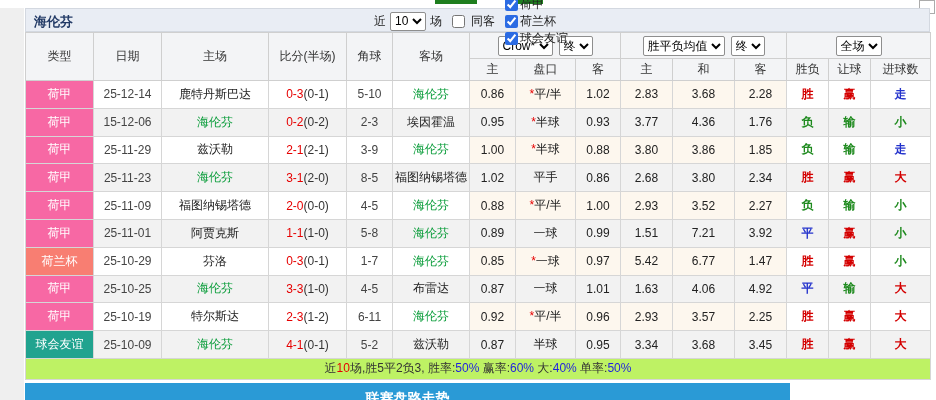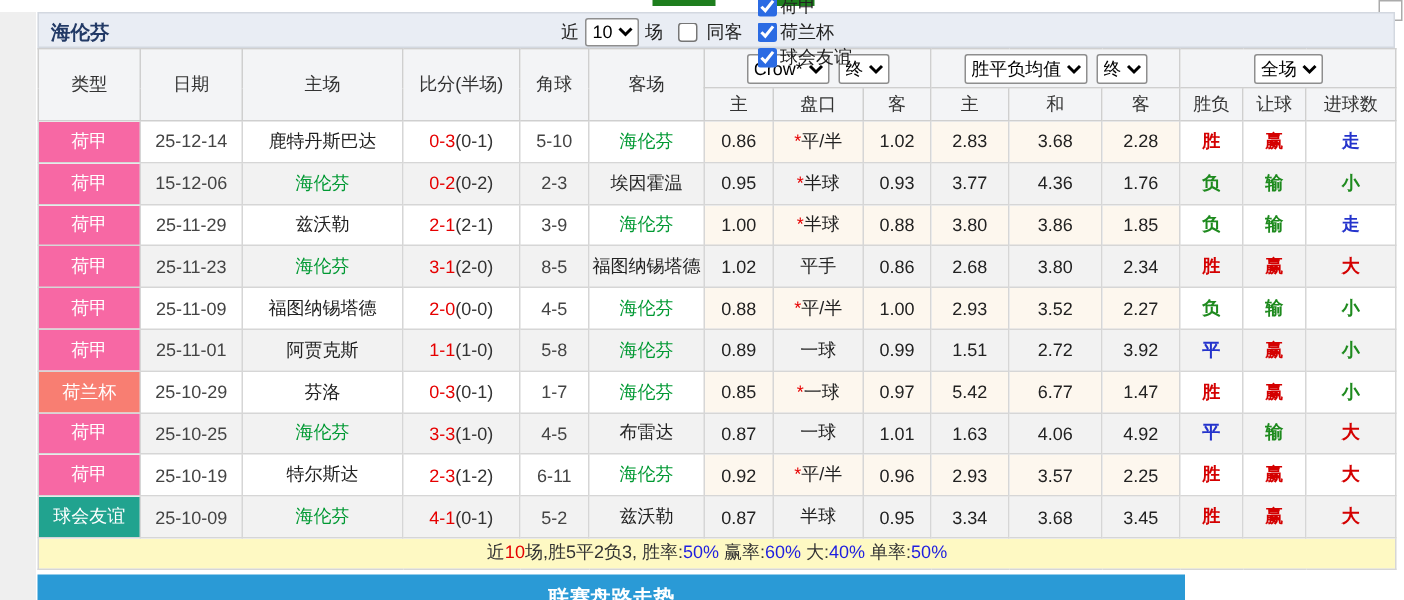--- a/index.html
+++ b/index.html
@@ -29,21 +29,21 @@
   tr.even td{background:#F2F2F2;}
   tr.odd td.oddscol{background:#FDF7EE;}
   td.league{color:#fff;}
   td.datec{color:#444;}
   .team-self{color:#009933;}
   .score-main{color:#E60000;}
   .score-half{color:#333;}
   .star{color:#E60000;}
   .res{font-weight:bold;}
   tr.sumrow{height:21px;}
-  tr.sumrow td{background:#fef9c3;font-size:12px;color:#333;}
+  tr.sumrow td{background:#bef264;font-size:12px;color:#333;}
   .sum-b{color:#1F1FE0;}
   .sum-r{color:#E60000;}
   #bluebar{position:absolute;left:25px;top:383px;width:765px;height:17px;background:#2A9AD6;overflow:hidden;}
   #bluebar div{margin-top:7px;text-align:center;color:#fff;font-size:14px;font-weight:bold;}
 </style>
 </head>
 <body>
 
 <div id="canvas">
   <div class="left-strip"></div>
@@ -217,21 +217,21 @@
             <td class="league" style="background: rgb(247, 104, 164);">荷甲</td>
             <td class="datec">25-11-01</td>
             <td>阿贾克斯</td>
             <td><span class="score-main">1-1</span><span class="score-half">(1-0)</span></td>
             <td class="datec">5-8</td>
             <td class="team-self">海伦芬</td>
             <td class="oddscol">0.89</td>
             <td class="oddscol">一球</td>
             <td class="oddscol">0.99</td>
             <td class="oddscol">1.51</td>
-            <td class="oddscol">2.72</td>
+            <td class="oddscol">7.21</td>
             <td class="oddscol">3.92</td>
             <td class="res" style="color: rgb(36, 51, 204);">平</td>
             <td class="res" style="color: rgb(212, 0, 0);">赢</td>
             <td class="res" style="color: rgb(30, 138, 30);">小</td>
           </tr>
           <tr class="drow odd">
             <td class="league" style="background: rgb(248, 126, 114);">荷兰杯</td>
             <td class="datec">25-10-29</td>
             <td>芬洛</td>
             <td><span class="score-main">0-3</span><span class="score-half">(0-1)</span></td>

